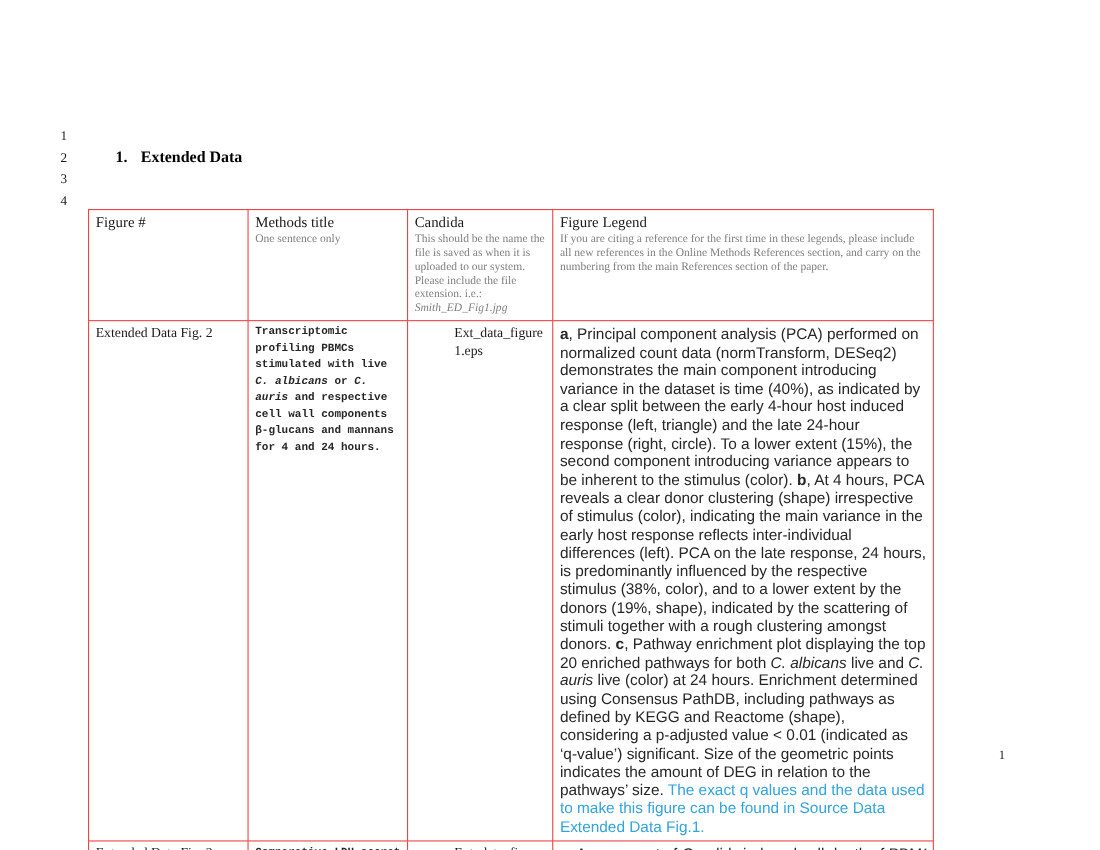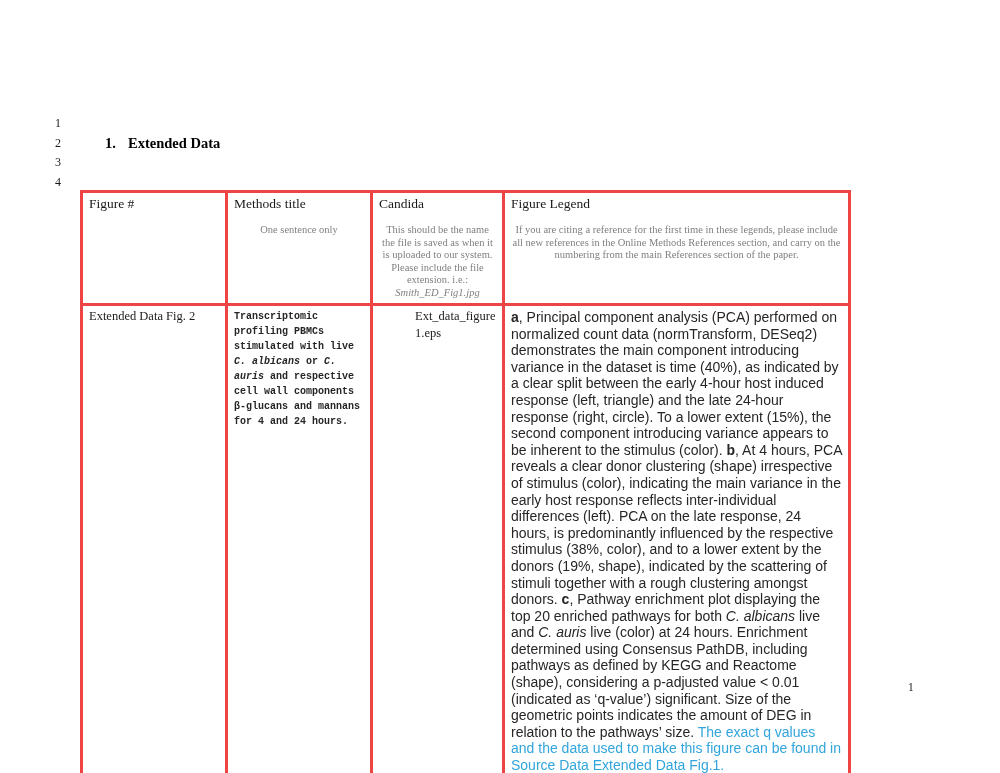--- a/index.html
+++ b/index.html
@@ -21,31 +21,30 @@
     position:absolute; left:105px; top:135px;
     font-size:14.5px; font-weight:bold; color:#000000;
   }
   .heading .num { display:inline-block; width:23px; }
   .doc-table {
     position:absolute; left:80px; top:190px; width:768px;
     border-collapse:collapse; table-layout:fixed;
     background:#fff;
   }
   .doc-table td {
-    border:3px solid #ef4444;
+    border:1px solid #ef4444;
     vertical-align:top;
     padding:2px 6px 4px 6px;
     overflow:hidden;
   }
   .hdr-title { font-size:13.5px; line-height:18px; color:#1a1a1a; }
   .hdr-note {
     font-size:10.5px; line-height:12.5px;
     color:var(--note-gray, #7f7f7f);
-    margin-top:11px;
-    text-align:center;
+    margin-top:1px;
   }
   .cell-figid { font-size:12.5px; line-height:17px; color:#1a1a1a; }
   .cell-filename {
     font-size:12.5px; line-height:17px; color:#1a1a1a;
     word-break:break-all; max-width:112px;margin-left:36px;
   }
   .cell-title {
     font-family:Liberation Mono, monospace;
     font-size:10px; line-height:15px; color:#262626;
     padding-top:1px;

